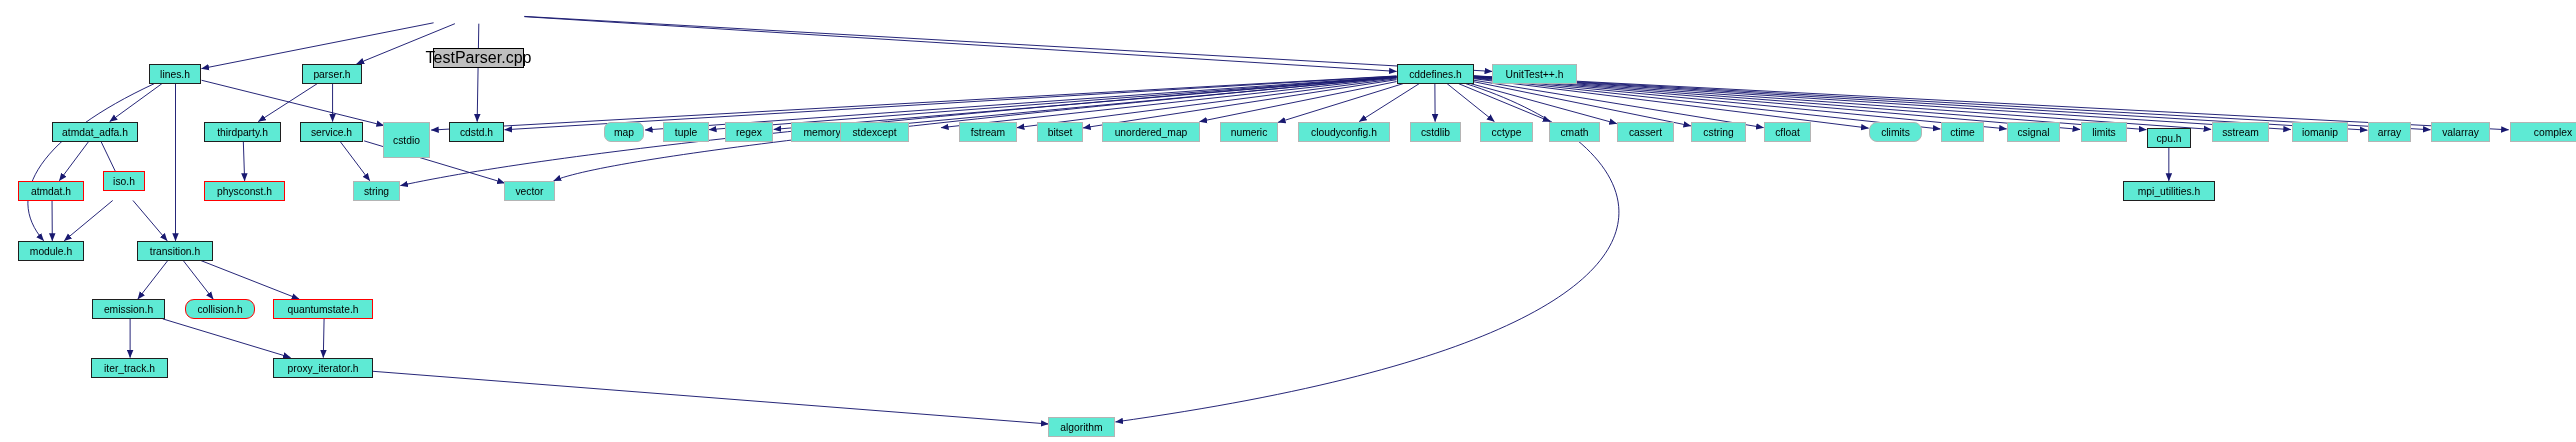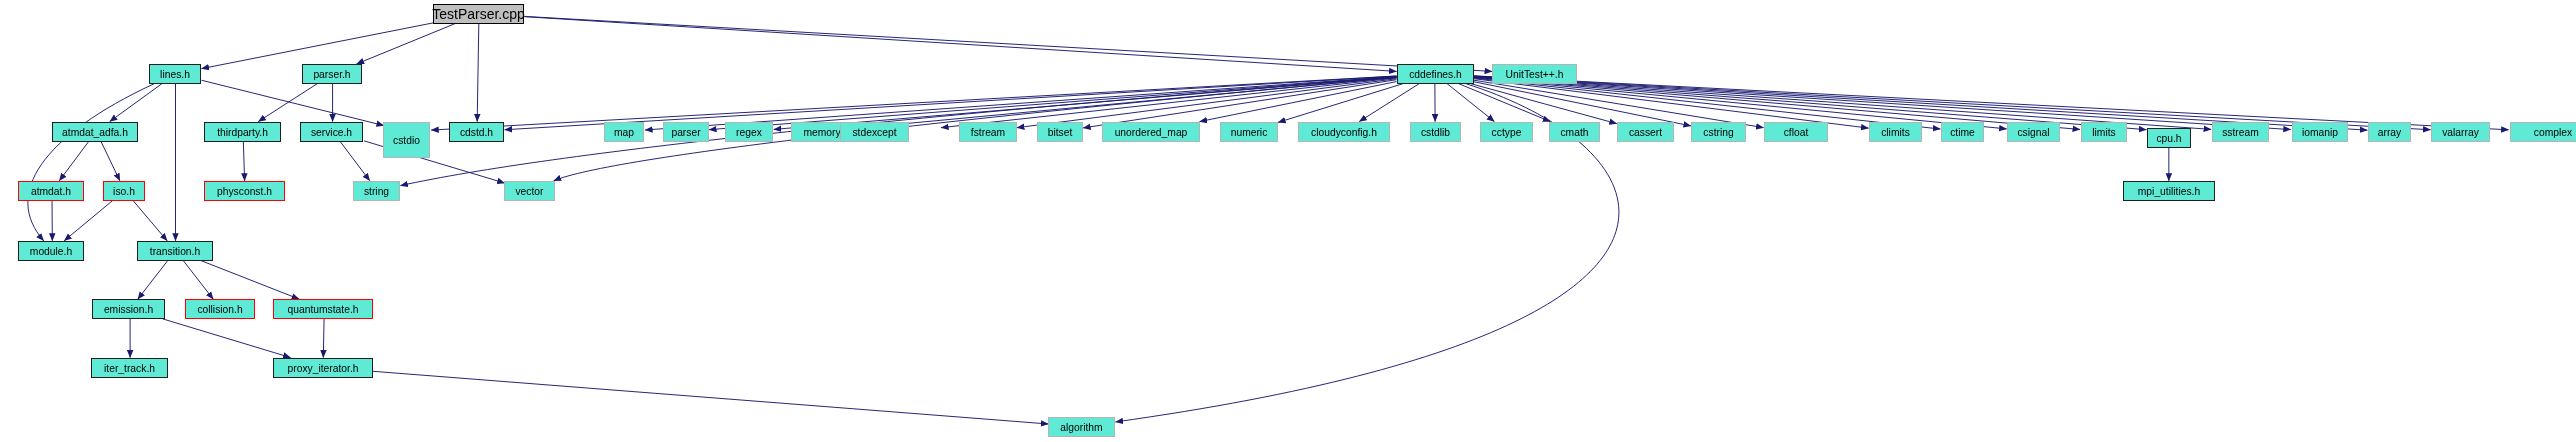--- a/index.html
+++ b/index.html
@@ -1,21 +1,21 @@
 <!DOCTYPE html>
 <html style="font-size:12.6px"><head>
 <meta charset="utf-8">
 <style>
   html,body{margin:0;padding:0;background:#ffffff;}
   #canvas{position:relative;width:2576px;height:442px;background:#ffffff;overflow:hidden;
           font-family:"Liberation Sans", sans-serif;}
   #edges{position:absolute;left:0;top:0;width:2576px;height:442px;}
   .node{position:absolute;display:flex;align-items:center;justify-content:center;
         background:#5eead4;color:#000;font-size:10.3px;white-space:nowrap;box-sizing:border-box;}
-  .n-main{background:#bfbfbf;border:1.6px solid #000000;font-size:14px;}
+  .n-main{background:#bfbfbf;border:1.6px solid #000000;font-size:16px;margin-top:44px;}
   .n-internal{border:1.1px solid #1f1f1f;}
   .n-truncated{border:1.1px solid #ff0000;}
   .n-external{border:0.9px solid #b4b4b4;}
 </style>
 </head>
 <body>
 
 <div id="canvas" style="background: rgb(255, 255, 255);">
   <svg id="edges" xmlns="http://www.w3.org/2000/svg" viewBox="0 0 3261 560" width="2576" height="442">
     <defs>
@@ -88,55 +88,55 @@
       <div class="node n-main" style="left: 433px; top: 4px; width: 91px; height: 20px; background: rgb(191, 191, 191);">TestParser.cpp</div>
       <div class="node n-internal" style="left: 149px; top: 64px; width: 52px; height: 20px; border-color: rgb(31, 31, 31);">lines.h</div>
       <div class="node n-internal" style="left: 302px; top: 64px; width: 60px; height: 20px; border-color: rgb(31, 31, 31);">parser.h</div>
       <div class="node n-internal" style="left: 1397px; top: 64px; width: 77px; height: 20px; border-color: rgb(31, 31, 31);">cddefines.h</div>
       <div class="node n-external" style="left: 1492px; top: 64px; width: 85px; height: 20px; border-color: rgb(180, 180, 180);">UnitTest++.h</div>
       <div class="node n-internal" style="left: 52px; top: 122px; width: 86px; height: 20px; border-color: rgb(31, 31, 31);">atmdat_adfa.h</div>
       <div class="node n-internal" style="left: 204px; top: 122px; width: 77px; height: 20px; border-color: rgb(31, 31, 31);">thirdparty.h</div>
       <div class="node n-internal" style="left: 300px; top: 122px; width: 63px; height: 20px; border-color: rgb(31, 31, 31);">service.h</div>
       <div class="node n-external" style="left: 383px; top: 122px; width: 47px; height: 36px; border-color: rgb(180, 180, 180);">cstdio</div>
       <div class="node n-internal" style="left: 449px; top: 122px; width: 55px; height: 20px; border-color: rgb(31, 31, 31);">cdstd.h</div>
-      <div class="node n-external" style="left: 604px; top: 122px; width: 40px; height: 20px; border-color: rgb(180, 180, 180);">map</div>
-      <div class="node n-external" style="left: 663px; top: 122px; width: 46px; height: 20px; border-color: rgb(180, 180, 180);">parser</div>
+      <div class="node n-external" style="left: 604px; top: 122px; width: 40px; height: 20px; border-color: rgb(180, 180, 180); border-radius: 7px;">map</div>
+      <div class="node n-external" style="left: 663px; top: 122px; width: 46px; height: 20px; border-color: rgb(180, 180, 180);">tuple</div>
       <div class="node n-external" style="left: 725px; top: 122px; width: 48px; height: 20px; border-color: rgb(180, 180, 180);">regex</div>
       <div class="node n-external" style="left: 791px; top: 122px; width: 62px; height: 20px; border-color: rgb(180, 180, 180);">memory</div>
       <div class="node n-external" style="left: 840px; top: 122px; width: 69px; height: 20px; border-color: rgb(180, 180, 180);">stdexcept</div>
       <div class="node n-external" style="left: 959px; top: 122px; width: 58px; height: 20px; border-color: rgb(180, 180, 180);">fstream</div>
       <div class="node n-external" style="left: 1037px; top: 122px; width: 46px; height: 20px; border-color: rgb(180, 180, 180);">bitset</div>
       <div class="node n-external" style="left: 1102px; top: 122px; width: 98px; height: 20px; border-color: rgb(180, 180, 180);">unordered_map</div>
       <div class="node n-external" style="left: 1220px; top: 122px; width: 58px; height: 20px; border-color: rgb(180, 180, 180);">numeric</div>
       <div class="node n-external" style="left: 1298px; top: 122px; width: 92px; height: 20px; border-color: rgb(180, 180, 180);">cloudyconfig.h</div>
       <div class="node n-external" style="left: 1410px; top: 122px; width: 51px; height: 20px; border-color: rgb(180, 180, 180);">cstdlib</div>
       <div class="node n-external" style="left: 1480px; top: 122px; width: 53px; height: 20px; border-color: rgb(180, 180, 180);">cctype</div>
       <div class="node n-external" style="left: 1549px; top: 122px; width: 51px; height: 20px; border-color: rgb(180, 180, 180);">cmath</div>
       <div class="node n-external" style="left: 1617px; top: 122px; width: 57px; height: 20px; border-color: rgb(180, 180, 180);">cassert</div>
       <div class="node n-external" style="left: 1691px; top: 122px; width: 55px; height: 20px; border-color: rgb(180, 180, 180);">cstring</div>
-      <div class="node n-external" style="left: 1764px; top: 122px; width: 64px; height: 20px; border-color: rgb(180, 180, 180);">cfloat</div>
-      <div class="node n-external" style="left: 1869px; top: 122px; width: 53px; height: 20px; border-color: rgb(180, 180, 180);">climits</div>
+      <div class="node n-external" style="left: 1764px; top: 122px; width: 47px; height: 20px; border-color: rgb(180, 180, 180);">cfloat</div>
+      <div class="node n-external" style="left: 1869px; top: 122px; width: 53px; height: 20px; border-color: rgb(180, 180, 180); border-radius: 8px;">climits</div>
       <div class="node n-external" style="left: 1941px; top: 122px; width: 43px; height: 20px; border-color: rgb(180, 180, 180);">ctime</div>
       <div class="node n-external" style="left: 2007px; top: 122px; width: 53px; height: 20px; border-color: rgb(180, 180, 180);">csignal</div>
       <div class="node n-external" style="left: 2081px; top: 122px; width: 46px; height: 20px; border-color: rgb(180, 180, 180);">limits</div>
       <div class="node n-internal" style="left: 2147px; top: 128px; width: 44px; height: 20px; border-color: rgb(31, 31, 31);">cpu.h</div>
       <div class="node n-external" style="left: 2212px; top: 122px; width: 57px; height: 20px; border-color: rgb(180, 180, 180);">sstream</div>
       <div class="node n-external" style="left: 2292px; top: 122px; width: 56px; height: 20px; border-color: rgb(180, 180, 180);">iomanip</div>
       <div class="node n-external" style="left: 2368px; top: 122px; width: 43px; height: 20px; border-color: rgb(180, 180, 180);">array</div>
       <div class="node n-external" style="left: 2431px; top: 122px; width: 59px; height: 20px; border-color: rgb(180, 180, 180);">valarray</div>
       <div class="node n-external" style="left: 2510px; top: 122px; width: 86px; height: 20px; border-color: rgb(180, 180, 180);">complex</div>
       <div class="node n-truncated" style="left: 18px; top: 181px; width: 66px; height: 20px; border-color: rgb(255, 0, 0);">atmdat.h</div>
-      <div class="node n-truncated" style="left: 103px; top: 181px; width: 42px; height: 20px; border-color: rgb(255, 0, 0);">iso.h</div>
+      <div class="node n-truncated" style="left: 103px; top: 171px; width: 42px; height: 20px; border-color: rgb(255, 0, 0);">iso.h</div>
       <div class="node n-truncated" style="left: 204px; top: 181px; width: 81px; height: 20px; border-color: rgb(255, 0, 0);">physconst.h</div>
       <div class="node n-external" style="left: 353px; top: 181px; width: 47px; height: 20px; border-color: rgb(180, 180, 180);">string</div>
       <div class="node n-external" style="left: 504px; top: 181px; width: 51px; height: 20px; border-color: rgb(180, 180, 180);">vector</div>
       <div class="node n-internal" style="left: 2123px; top: 181px; width: 92px; height: 20px; border-color: rgb(31, 31, 31);">mpi_utilities.h</div>
       <div class="node n-internal" style="left: 18px; top: 241px; width: 66px; height: 20px; border-color: rgb(31, 31, 31);">module.h</div>
       <div class="node n-internal" style="left: 137px; top: 241px; width: 76px; height: 20px; border-color: rgb(31, 31, 31);">transition.h</div>
       <div class="node n-internal" style="left: 92px; top: 299px; width: 73px; height: 20px; border-color: rgb(31, 31, 31);">emission.h</div>
-      <div class="node n-truncated" style="left: 185px; top: 299px; width: 70px; height: 20px; border-color: rgb(255, 0, 0);">collision.h</div>
+      <div class="node n-truncated" style="left: 185px; top: 299px; width: 70px; height: 20px; border-color: rgb(255, 0, 0); border-radius: 9px;">collision.h</div>
       <div class="node n-truncated" style="left: 273px; top: 299px; width: 100px; height: 20px; border-color: rgb(255, 0, 0);">quantumstate.h</div>
       <div class="node n-internal" style="left: 91px; top: 358px; width: 77px; height: 20px; border-color: rgb(31, 31, 31);">iter_track.h</div>
       <div class="node n-internal" style="left: 273px; top: 358px; width: 100px; height: 20px; border-color: rgb(31, 31, 31);">proxy_iterator.h</div>
       <div class="node n-external" style="left: 1048px; top: 417px; width: 67px; height: 20px; border-color: rgb(180, 180, 180);">algorithm</div>
     </div>
 </div>
 
 
 </body></html>

